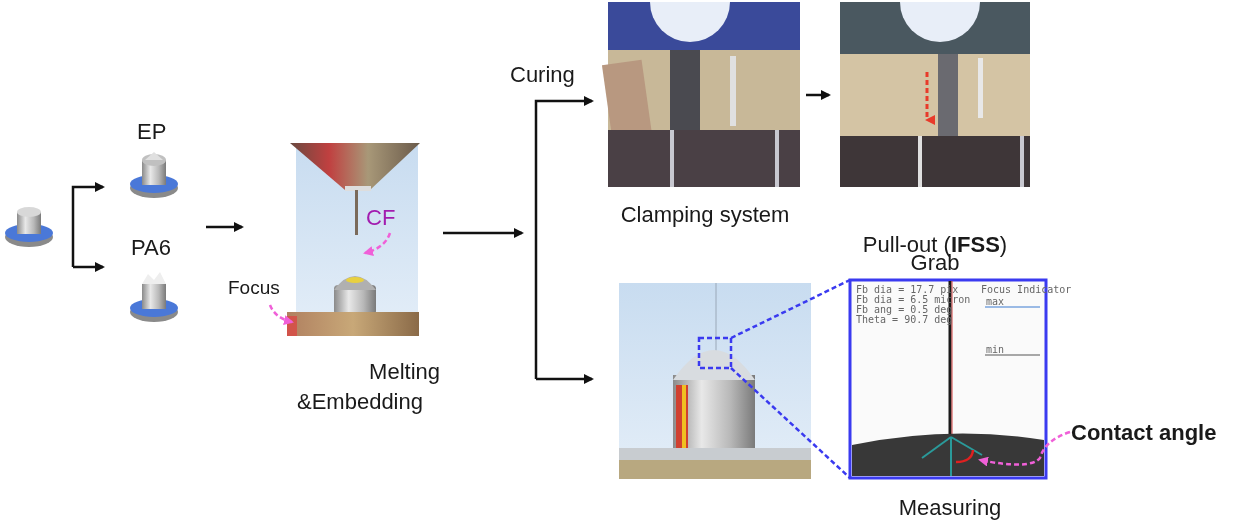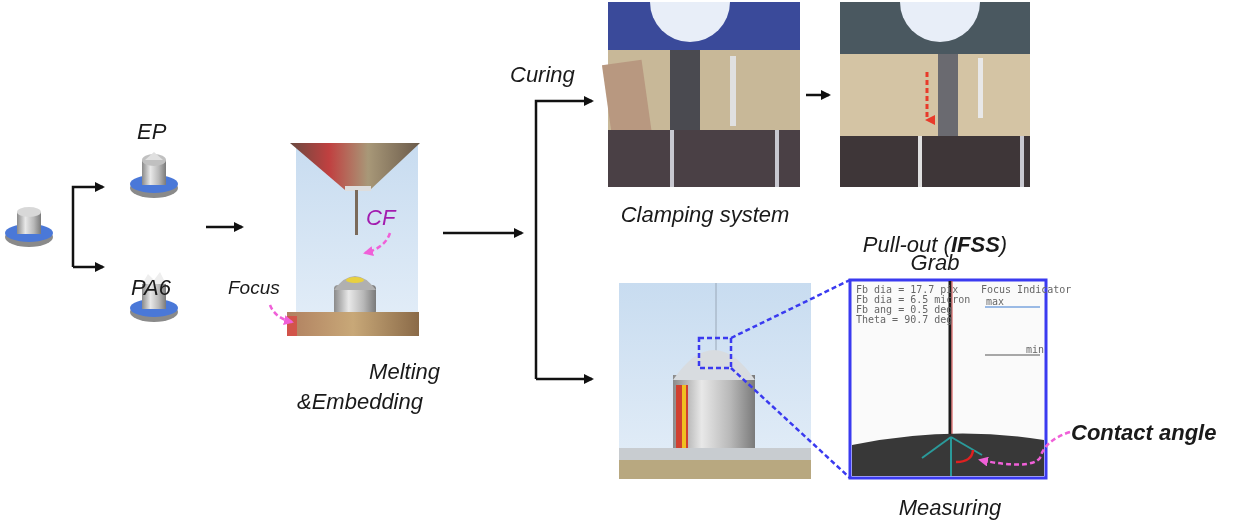--- a/index.html
+++ b/index.html
@@ -1,18 +1,18 @@
 <!DOCTYPE html>
 <html><head>
 <meta charset="utf-8">
 <style>
   html, body { margin: 0; padding: 0; background: #ffffff; }
   body { width: 1260px; height: 524px; position: relative; overflow: hidden;
          font-family: "Liberation Sans", sans-serif; color: #111; }
-  .lbl { position: absolute; font-size: 22px; color: #1a1a1a; white-space: nowrap; line-height: 1; font-style: italic; }
+  .lbl { position: absolute; font-size: 22px; color: #1a1a1a; white-space: nowrap; line-height: 1; }
   .lbl-c { text-align: center; }
   svg.overlay { position: absolute; left: 0; top: 0; }
   .readout { position: absolute; font-family: "DejaVu Sans Mono", monospace; font-size: 10px; color: #666; line-height: 10px; }
   .bold { font-weight: bold; }
 </style>
 </head>
 <body>
 
 <svg class="overlay" width="1260" height="524">
   <defs>
@@ -155,33 +155,33 @@
     <line x1="985" y1="355" x2="1040" y2="355" stroke="#555" stroke-width="1"></line>
     <line x1="951" y1="437" x2="951" y2="476" stroke="#2a9a9a" stroke-width="2"></line>
     <line x1="951" y1="437" x2="922" y2="458" stroke="#2a9a9a" stroke-width="2"></line>
     <line x1="951" y1="437" x2="982" y2="455" stroke="#2a9a9a" stroke-width="2"></line>
     <path d="M956,462 Q972,462 973,450" stroke="#e02020" stroke-width="2.5" fill="none"></path>
   </g>
   <path d="M1070,432 Q1045,440 1040,458 Q1030,470 980,460" stroke="#f060d8" stroke-width="2.5" stroke-dasharray="5,3" fill="none" marker-end="url(#ahm)"></path>
 </svg>
 
 <div class="lbl" style="left:137px; top:121px;">EP</div>
-<div class="lbl" style="left:131px; top:237px;margin-top:40px;">PA6</div>
+<div class="lbl" style="left:131px; top:237px;">PA6</div>
 <div class="lbl" style="left:366px; top:207px; color:#a21caf;">CF</div>
 <div class="lbl" style="left:228px; top:278px; font-size:19px;">Focus</div>
 <div class="lbl lbl-c" style="left:280px; top:361px; width:160px;text-align:right;">Melting</div>
 <div class="lbl lbl-c" style="left:270px; top:391px; width:180px;">&amp;Embedding</div>
 <div class="lbl" style="left:510px; top:64px;">Curing</div>
 <div class="lbl lbl-c" style="left:590px; top:204px; width:230px;">Clamping system</div>
 <div class="lbl lbl-c" style="left:835px; top:204px; width:200px;margin-top:48px;">Grab</div>
 <div class="lbl lbl-c" style="left:825px; top:234px; width:220px;"><span>Pull-out (</span><span class="bold">IFSS</span><span>)</span></div>
 <div class="lbl lbl-c" style="left:850px; top:497px; width:200px;">Measuring</div>
 <div class="lbl bold" style="left:1071px; top:422px;">Contact angle</div>
 
 <div class="readout" style="left:856px; top:285px;">
   <div>Fb dia = 17.7 pix</div>
   <div>Fb dia = 6.5 micron</div>
   <div>Fb ang = 0.5 deg</div>
   <div>Theta = 90.7 deg</div>
 </div>
 <div class="readout" style="left:981px; top:285px;">Focus Indicator</div>
 <div class="readout" style="left:986px; top:297px;">max</div>
-<div class="readout" style="left:986px; top:345px;margin-left:40px;">min</div>
+<div class="readout" style="left:986px; top:345px;">min</div>
 
 </body></html>

